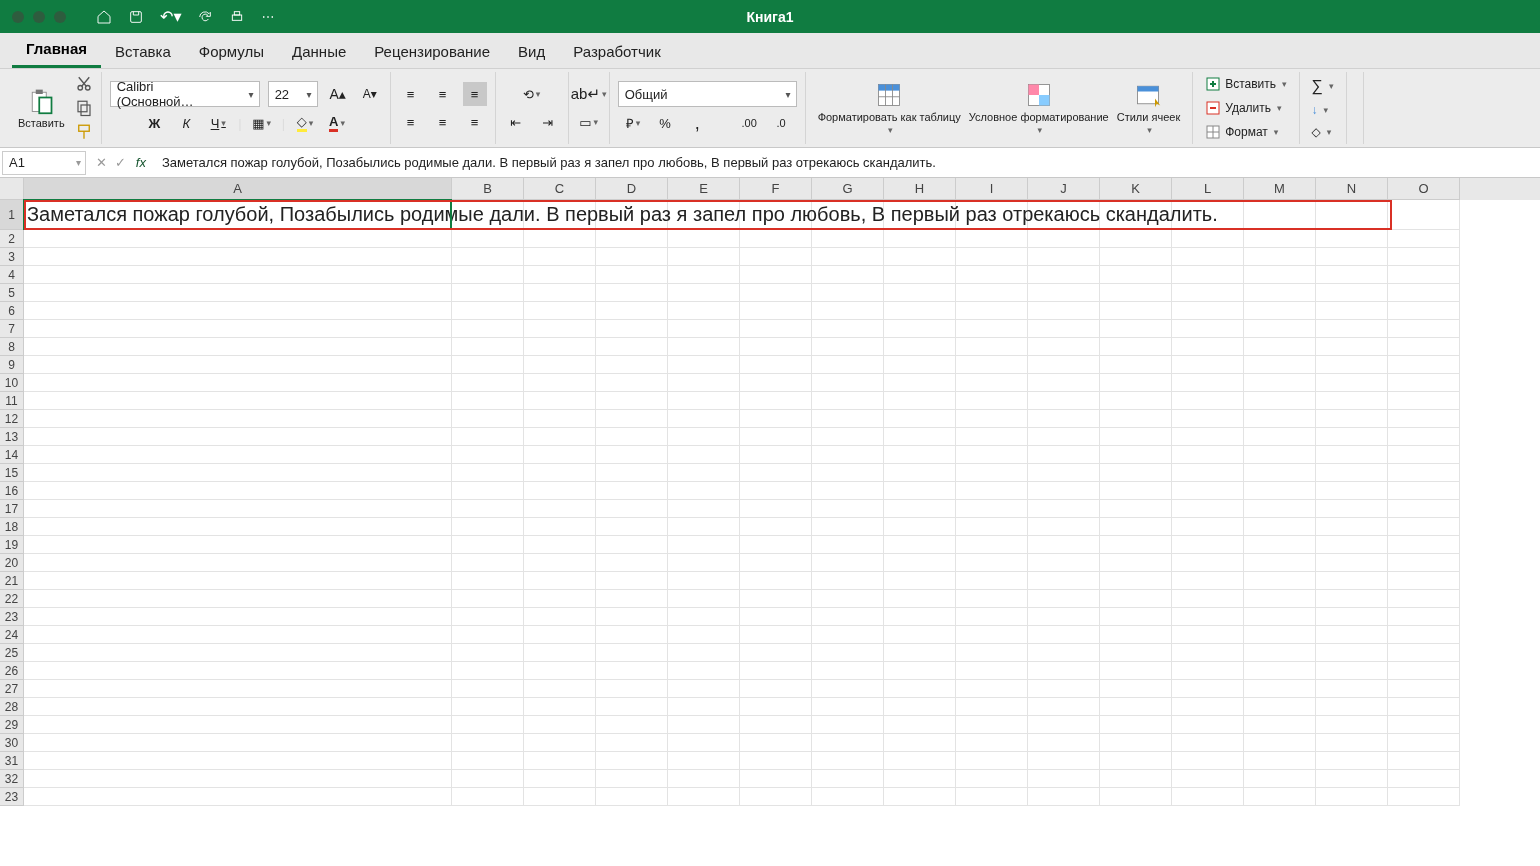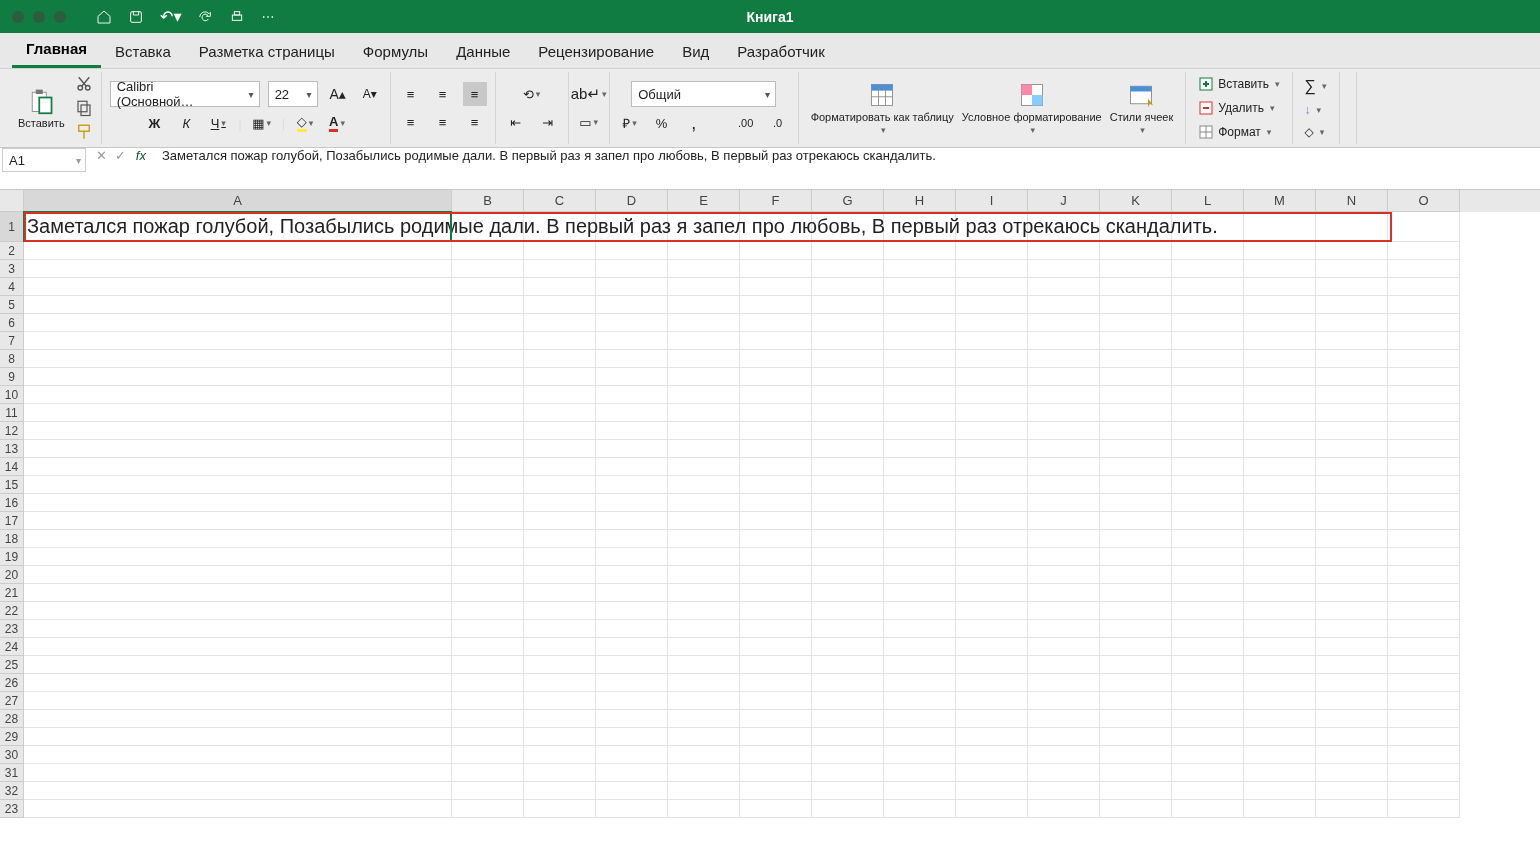--- a/index.html
+++ b/index.html
@@ -20,21 +20,21 @@
 .bigbtn svg{width:28px;height:28px}
 .smallbtn{display:flex;align-items:center;gap:4px;padding:2px 4px;cursor:pointer;font-size:12px}
 .smallbtn svg{width:16px;height:16px}
 .sel{height:26px;border:1px solid #bbb;background:#fff;padding:0 36px 0 6px;font-size:13px;position:relative;display:flex;align-items:center}
 .sel::after{content:'▾';position:absolute;right:5px;font-size:10px;color:#555}
 .rowv{display:flex;flex-direction:column;gap:6px}
 .rowh{display:flex;gap:8px;align-items:center}
 .icbtn{width:24px;height:24px;display:flex;align-items:center;justify-content:center;cursor:pointer}
 .icbtn.sel2{background:#c8c8c8}
 .caret::after{content:'▾';font-size:9px;color:#666;margin-left:2px}
-.fbar{height:42px;display:flex;border-bottom:1px solid #c8c8c8;background:#fff}
+.fbar{height:30px;display:flex;align-items:center;border-bottom:1px solid #c8c8c8;background:#fff}
 .namebox{width:84px;height:24px;border:1px solid #ccc;margin:0 0 0 2px;padding:0 20px 0 6px;display:flex;align-items:center;font-size:13px;position:relative}
 .namebox::after{content:'▾';position:absolute;right:4px;font-size:10px;color:#999}
 .fbar .btns{display:flex;gap:8px;margin:0 10px;color:#999}
 .fbar .btns span{cursor:pointer}
 .fx{font-style:italic;font-size:13px;margin-right:10px;color:#14532d}
 .ftext{flex:1;padding:0 6px;font-size:13px}
 .grid{position:relative;height:666px;overflow:auto}
 .corner{position:absolute;left:0;top:0;width:24px;height:22px;background:#e8e8e8;border-right:1px solid #ccc;border-bottom:1px solid #ccc;z-index:3}
 .colhdr{position:absolute;top:0;left:24px;right:0;height:22px;display:flex;background:#e8e8e8;z-index:2}
 .colhdr div{border-right:1px solid #ccc;border-bottom:1px solid #ccc;display:flex;align-items:center;justify-content:center;font-size:13px;color:#444}
@@ -78,21 +78,20 @@
         <rect x="8" y="4" width="8" height="5"></rect>
       </svg>
     <span>⋯</span>
   </div>
   <div class="title">Книга1</div>
 </div>
 
 <div class="tabs">
     <div class="tab active">Главная</div>
     <div class="tab">Вставка</div>
-    <div class="tab">Разметка страницы</div>
     <div class="tab">Формулы</div>
     <div class="tab">Данные</div>
     <div class="tab">Рецензирование</div>
     <div class="tab">Вид</div>
     <div class="tab">Разработчик</div>
   </div>
 
 <div class="ribbon">
   <div class="group">
     <div class="bigbtn">
@@ -167,21 +166,21 @@
       <span class="icbtn">⇤</span>
       <span class="icbtn">⇥</span>
     </div>
   </div>
   <div class="group col">
     <span class="icbtn caret" style="font-size:15px">ab↵</span>
     <span class="icbtn caret">▭</span>
   </div>
 
   <div class="group col">
-    <div class="sel" style="width:145px">
+    <div class="sel" style="width:179px">
         <span>Общий</span>
       </div>
     <div class="rowh">
       <span class="icbtn caret">₽</span>
       <span class="icbtn">%</span>
       <span class="icbtn" style="font-size:18px">,</span>
       <span style="width:12px"></span>
       <span class="icbtn" style="font-size:11px">.00</span>
       <span class="icbtn" style="font-size:11px">.0</span>
     </div>

